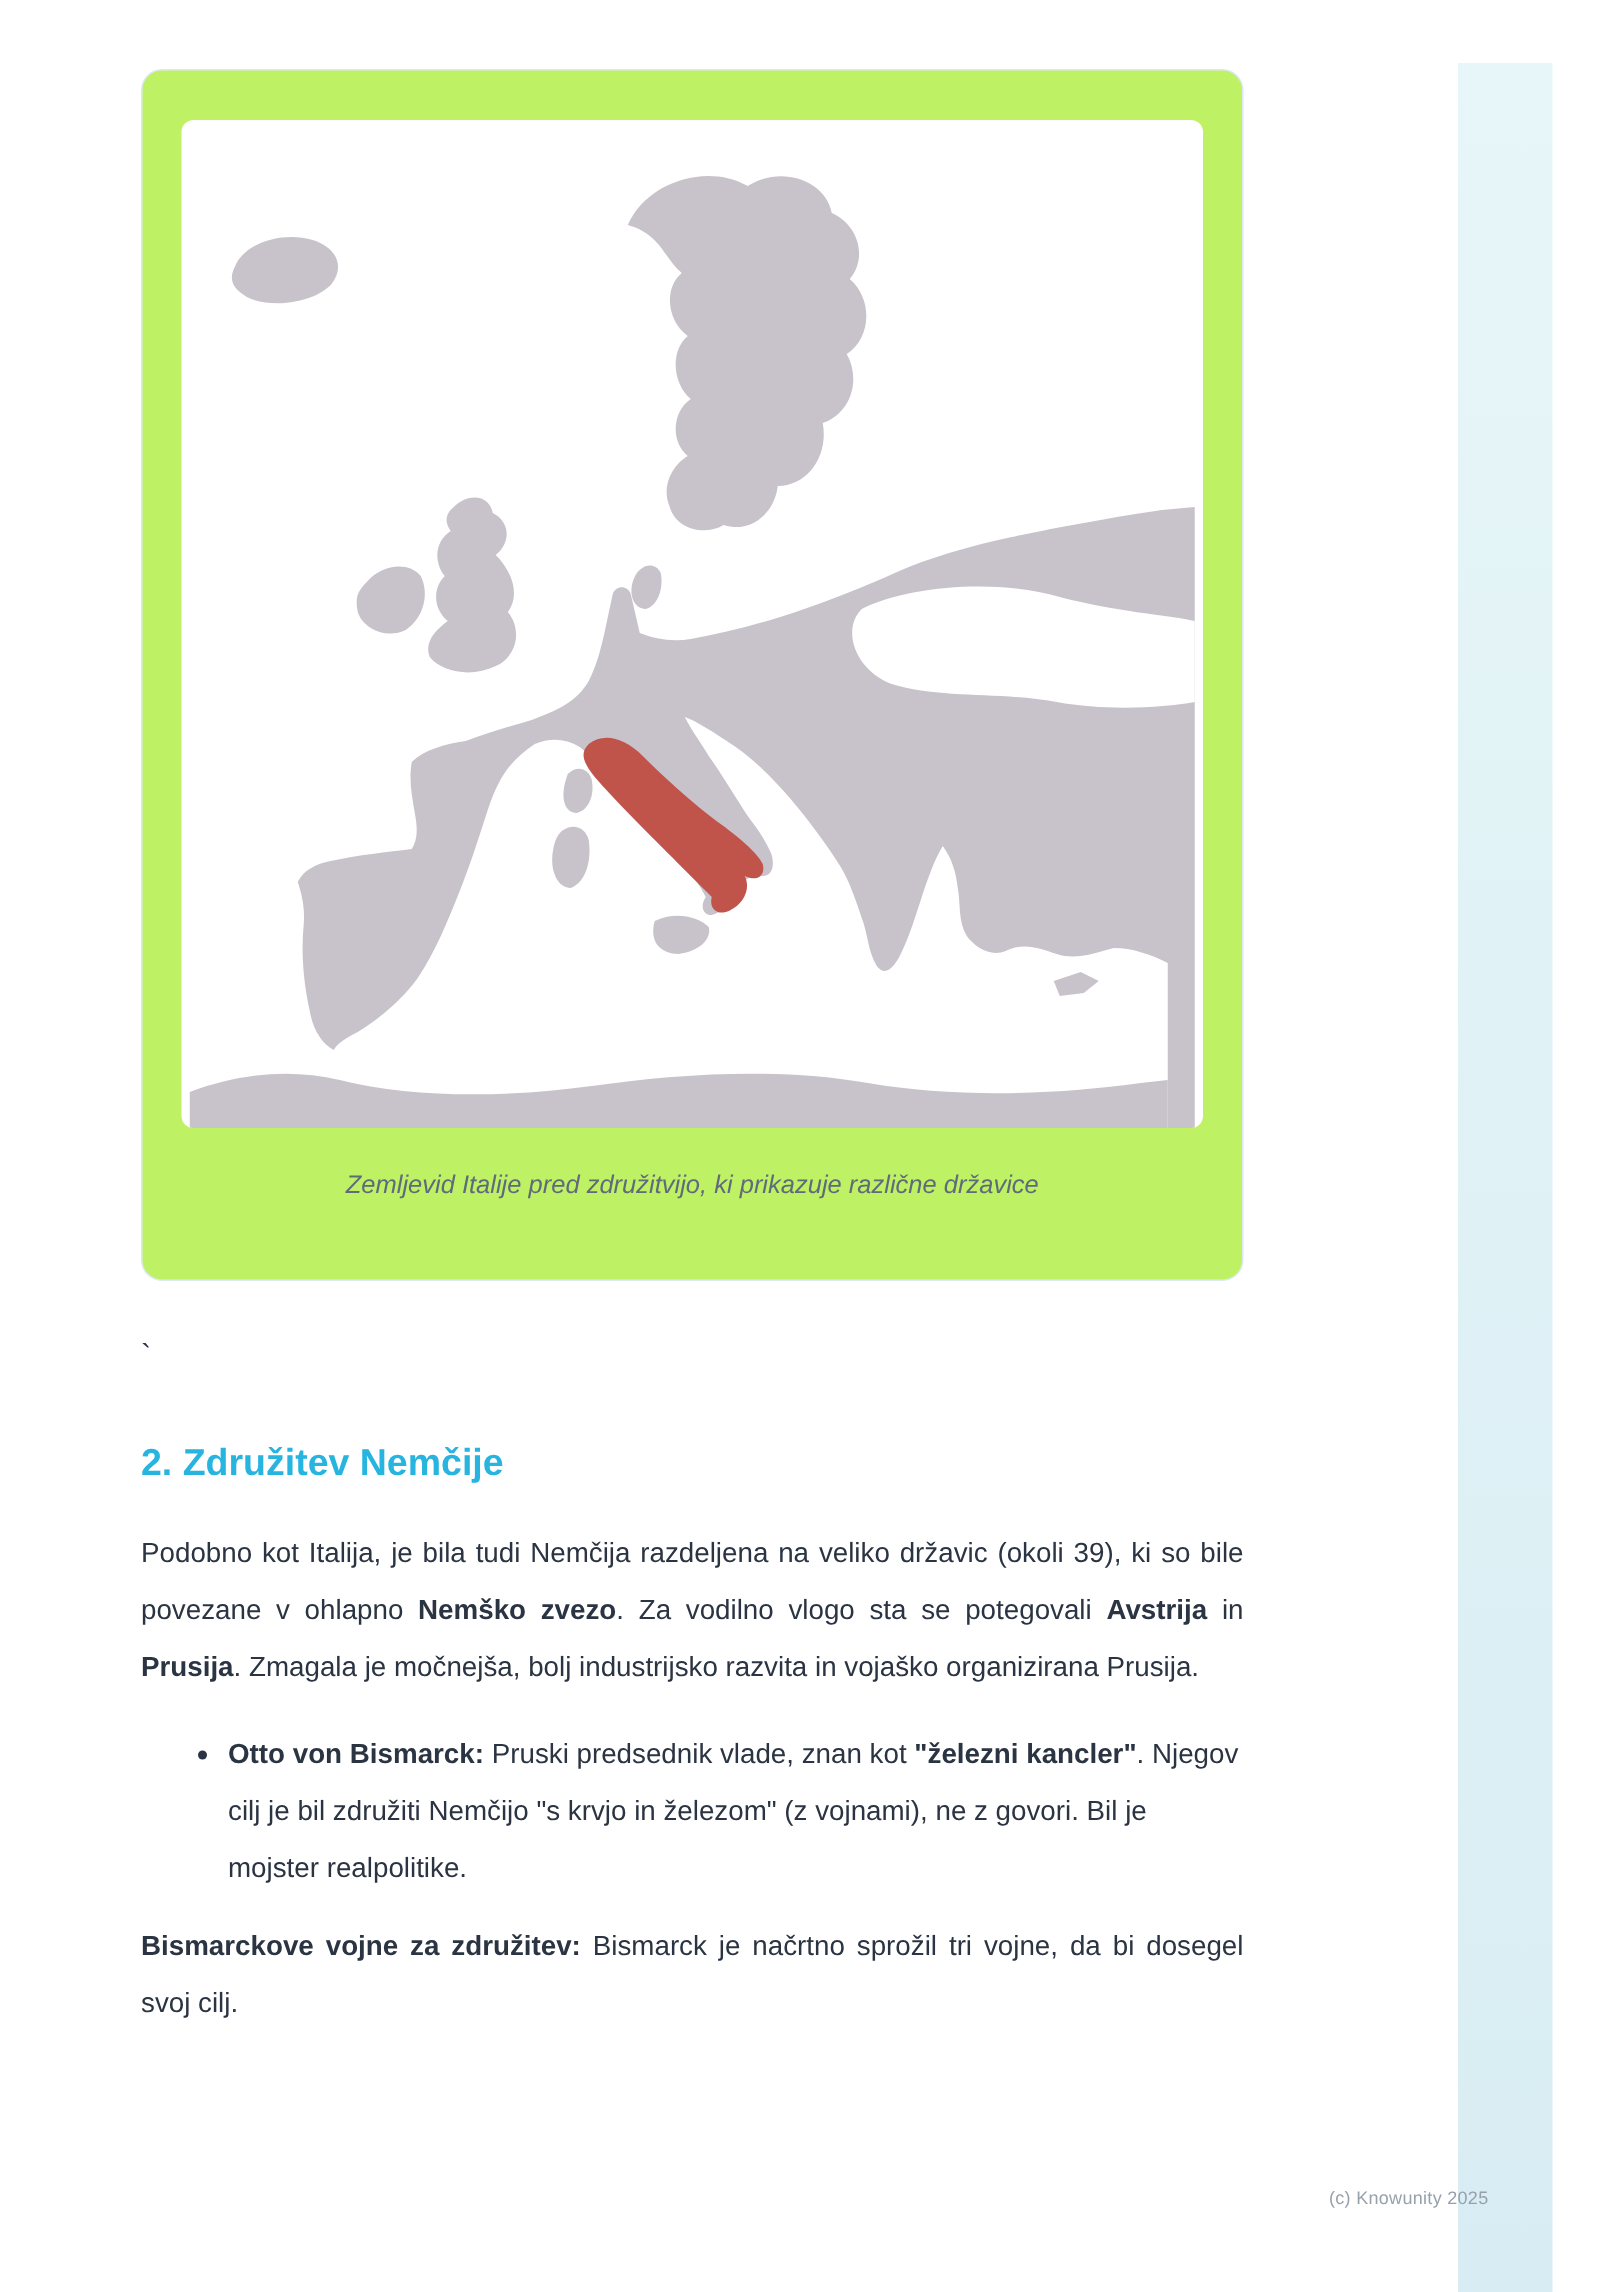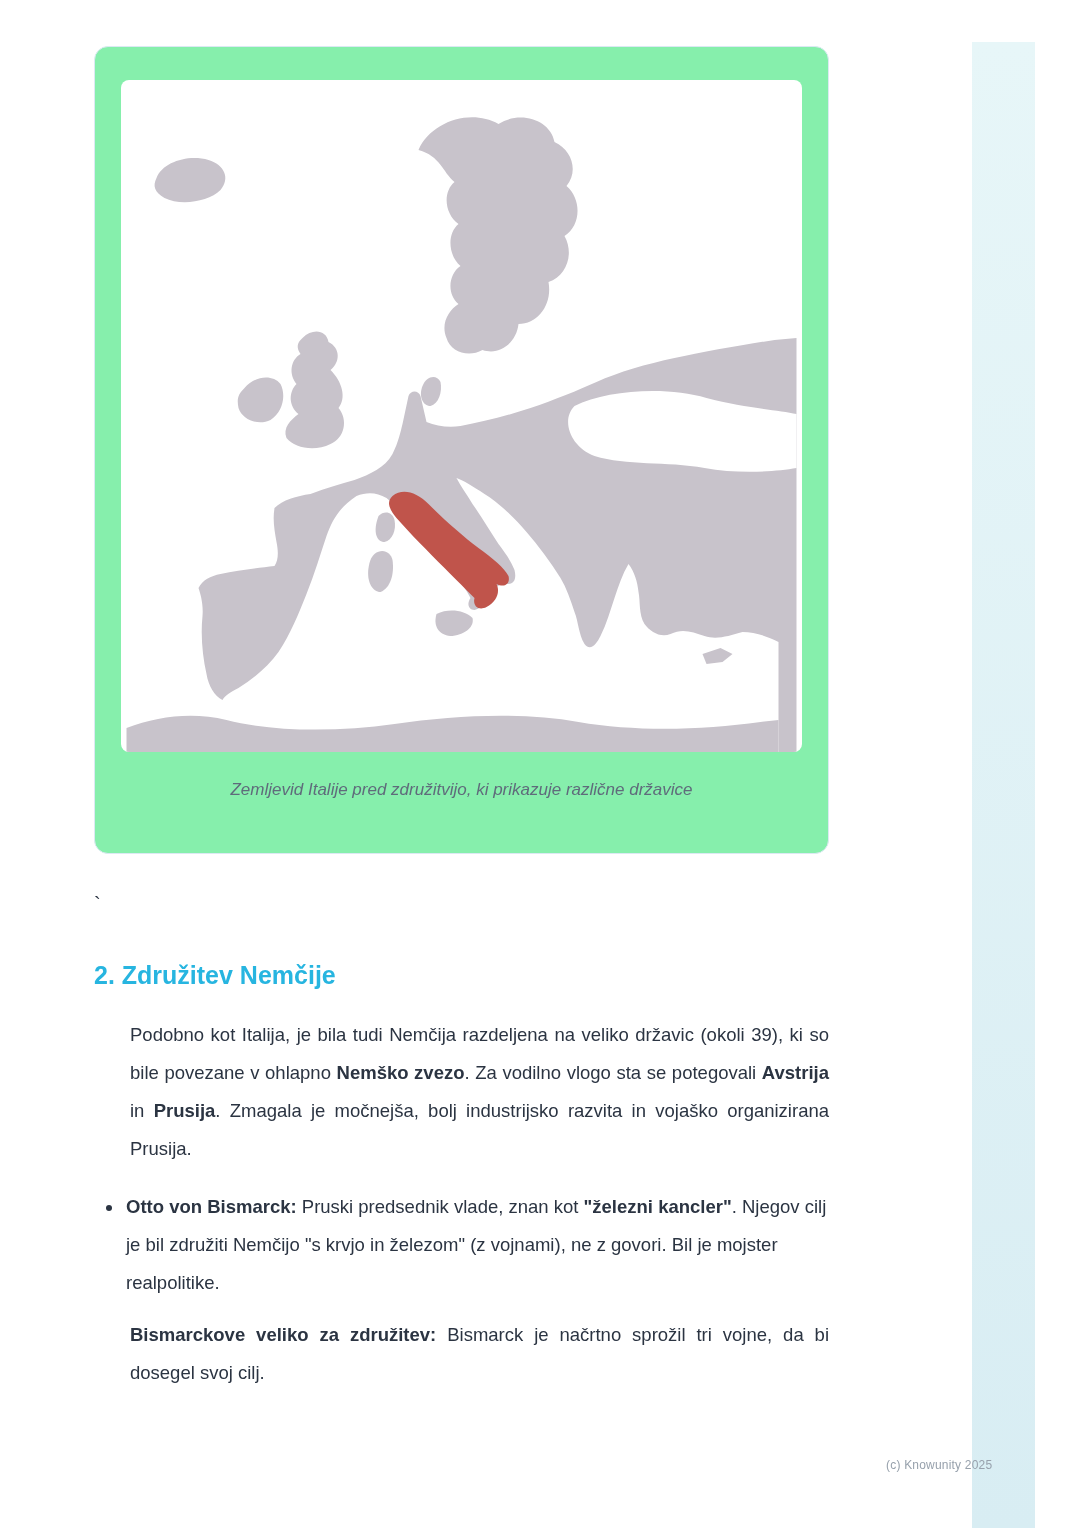--- a/index.html
+++ b/index.html
@@ -10,45 +10,45 @@
     -webkit-font-smoothing:antialiased;
   }
   .accent-strip{
     position:absolute;left:972px;top:42px;width:63px;height:1486px;
     background:linear-gradient(180deg,#e7f6f8 0%,#d8edf3 100%);
     z-index:0;
   }
   .map-card{
     position:relative;z-index:1;
     margin:46px 0 0 94px;width:735px;height:808px;box-sizing:border-box;
-    background:#86efac;border:1.5px solid #dce9f3;border-radius:14px;
+    background:#bef264;border:1.5px solid #dce9f3;border-radius:14px;
     padding:33px 26px 0 26px;
   }
   .map-panel{
     width:100%;height:672px;background:#ffffff;border-radius:8px;overflow:hidden;
   }
   .map-panel svg{display:block;width:100%;height:100%;}
   .caption{
     margin-top:26px;text-align:center;font-style:italic;
     font-size:17px;line-height:23px;color:#5f6b7b;
   }
   .content{position:relative;z-index:1;margin-left:94px;width:735px;}
   .stray{margin-top:38px;font-size:20px;line-height:24px;color:#2b3442;}
   .section-heading{
     margin:44px 0 0 0;font-size:25px;line-height:30px;font-weight:700;color:#27b5e0;
   }
   .body-text{
     margin:26px 0 0 0;font-size:18.5px;line-height:38px;color:#2b3442;
   }
-  .justify{text-align:justify;margin-left:36px;}
+  .justify{text-align:justify;}
   .b{font-weight:700;}
   .subheading{margin-top:24px;font-weight:700;}
   ul.bullet-list{margin:20px 0 0 0;padding:0 0 0 30px;list-style:disc outside;}
   ul.bullet-list li{
-    font-size:18.5px;line-height:38px;color:#2b3442;padding-left:2px;
+    font-size:18.5px;line-height:38px;color:#2b3442;padding-left:2px;margin-left:26px;
   }
   .para-2{margin-top:14px;}
   .footer{
     position:absolute;left:886px;top:1458px;z-index:2;
     font-size:12px;color:#97a1ac;letter-spacing:.2px;
   }
 </style>
 </head>
 <body>
 
@@ -84,16 +84,16 @@
 
   <h2 class="section-heading">2. Združitev Nemčije</h2>
 
   <p class="body-text justify"><span>Podobno kot Italija, je bila tudi Nemčija razdeljena na veliko državic (okoli 39), ki so bile povezane v ohlapno </span><span class="b">Nemško zvezo</span><span>. Za vodilno vlogo sta se potegovali </span><span class="b">Avstrija</span><span> in </span><span class="b">Prusija</span><span>. Zmagala je močnejša, bolj industrijsko razvita in vojaško organizirana Prusija.</span></p>
 
 
   <ul class="bullet-list">
     <li><span class="b">Otto von Bismarck:</span><span> Pruski predsednik vlade, znan kot </span><span class="b">"železni kancler"</span><span>. Njegov cilj je bil združiti Nemčijo "s krvjo in železom" (z vojnami), ne z govori. Bil je mojster realpolitike.</span></li>
   </ul>
 
-  <p class="body-text justify para-2"><span class="b">Bismarckove veliko za združitev:</span><span> Bismarck je načrtno sprožil tri vojne, da bi dosegel svoj cilj.</span></p>
+  <p class="body-text justify para-2"><span class="b">Bismarckove vojne za združitev:</span><span> Bismarck je načrtno sprožil tri vojne, da bi dosegel svoj cilj.</span></p>
 </div>
 
 <div class="footer">(c) Knowunity 2025</div>
 
 </body></html>

